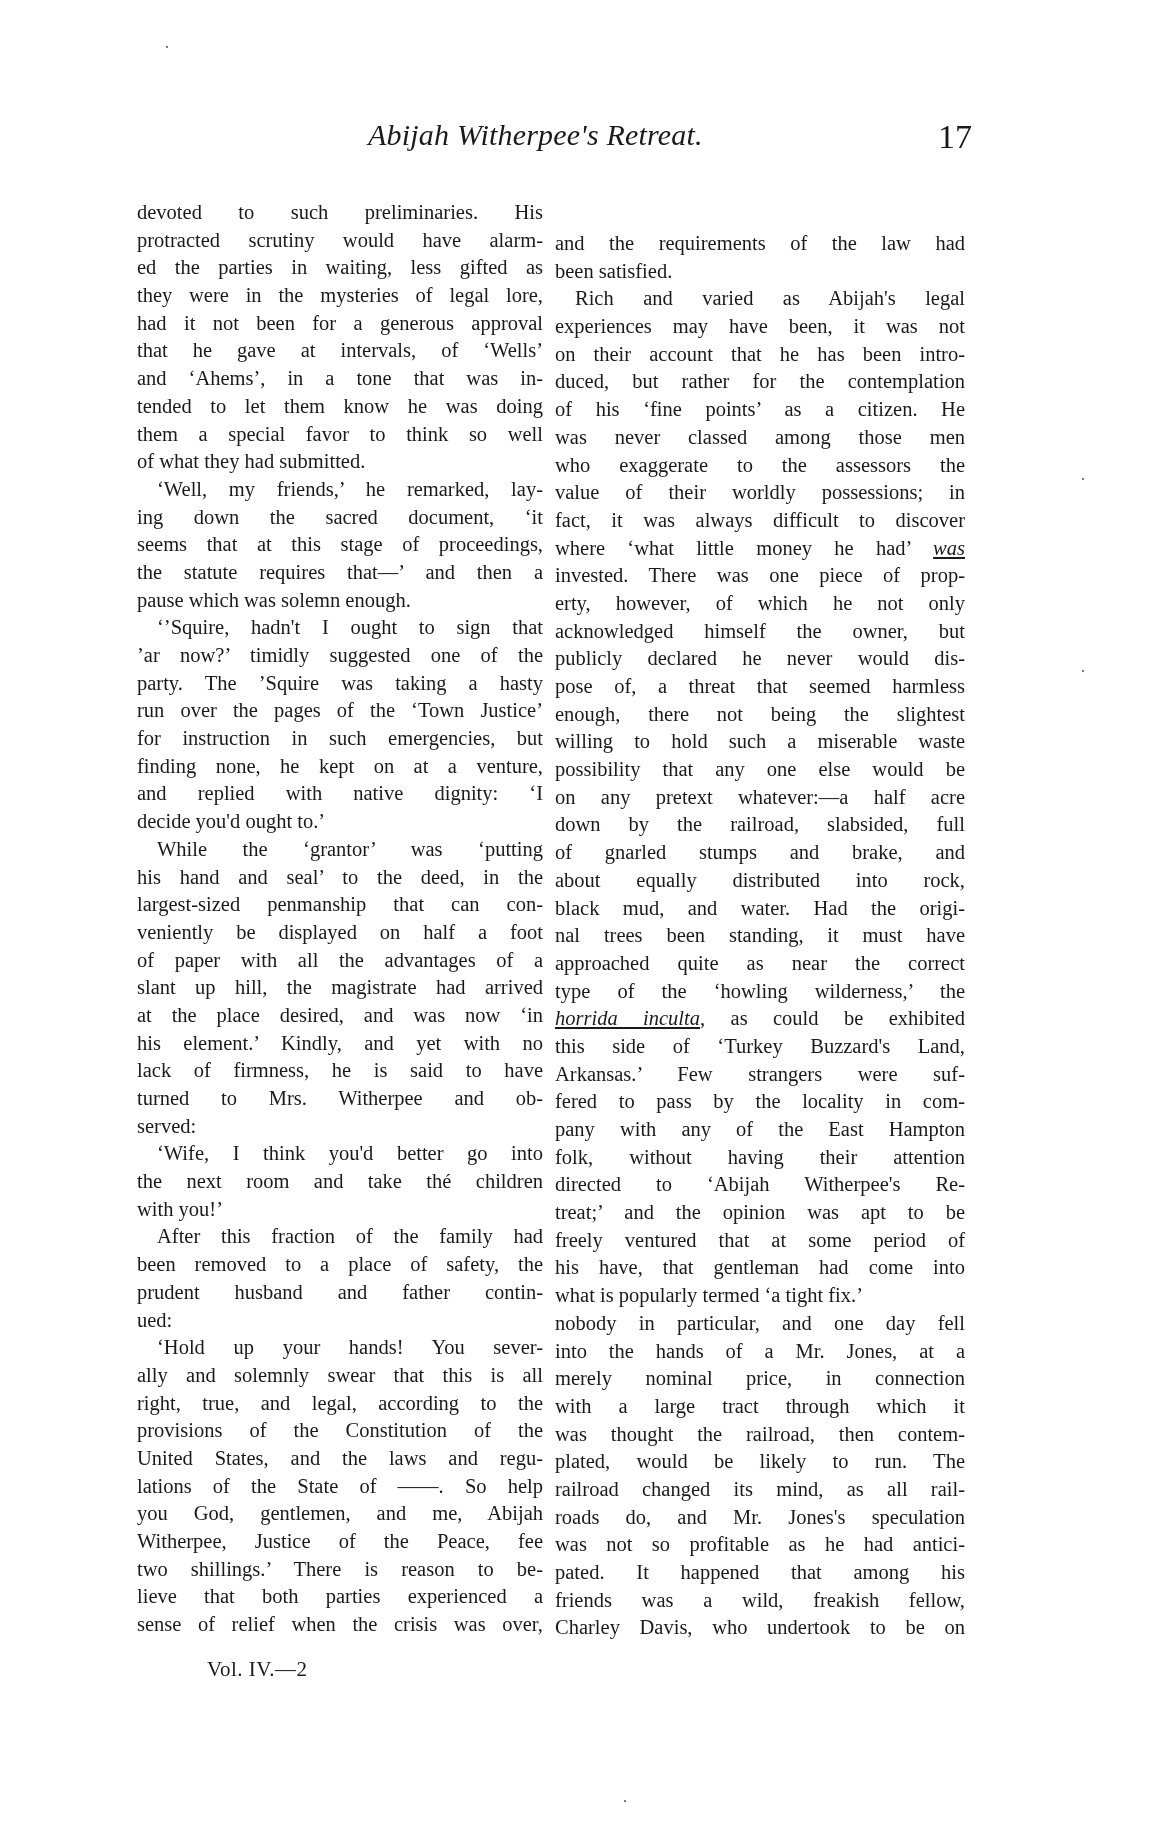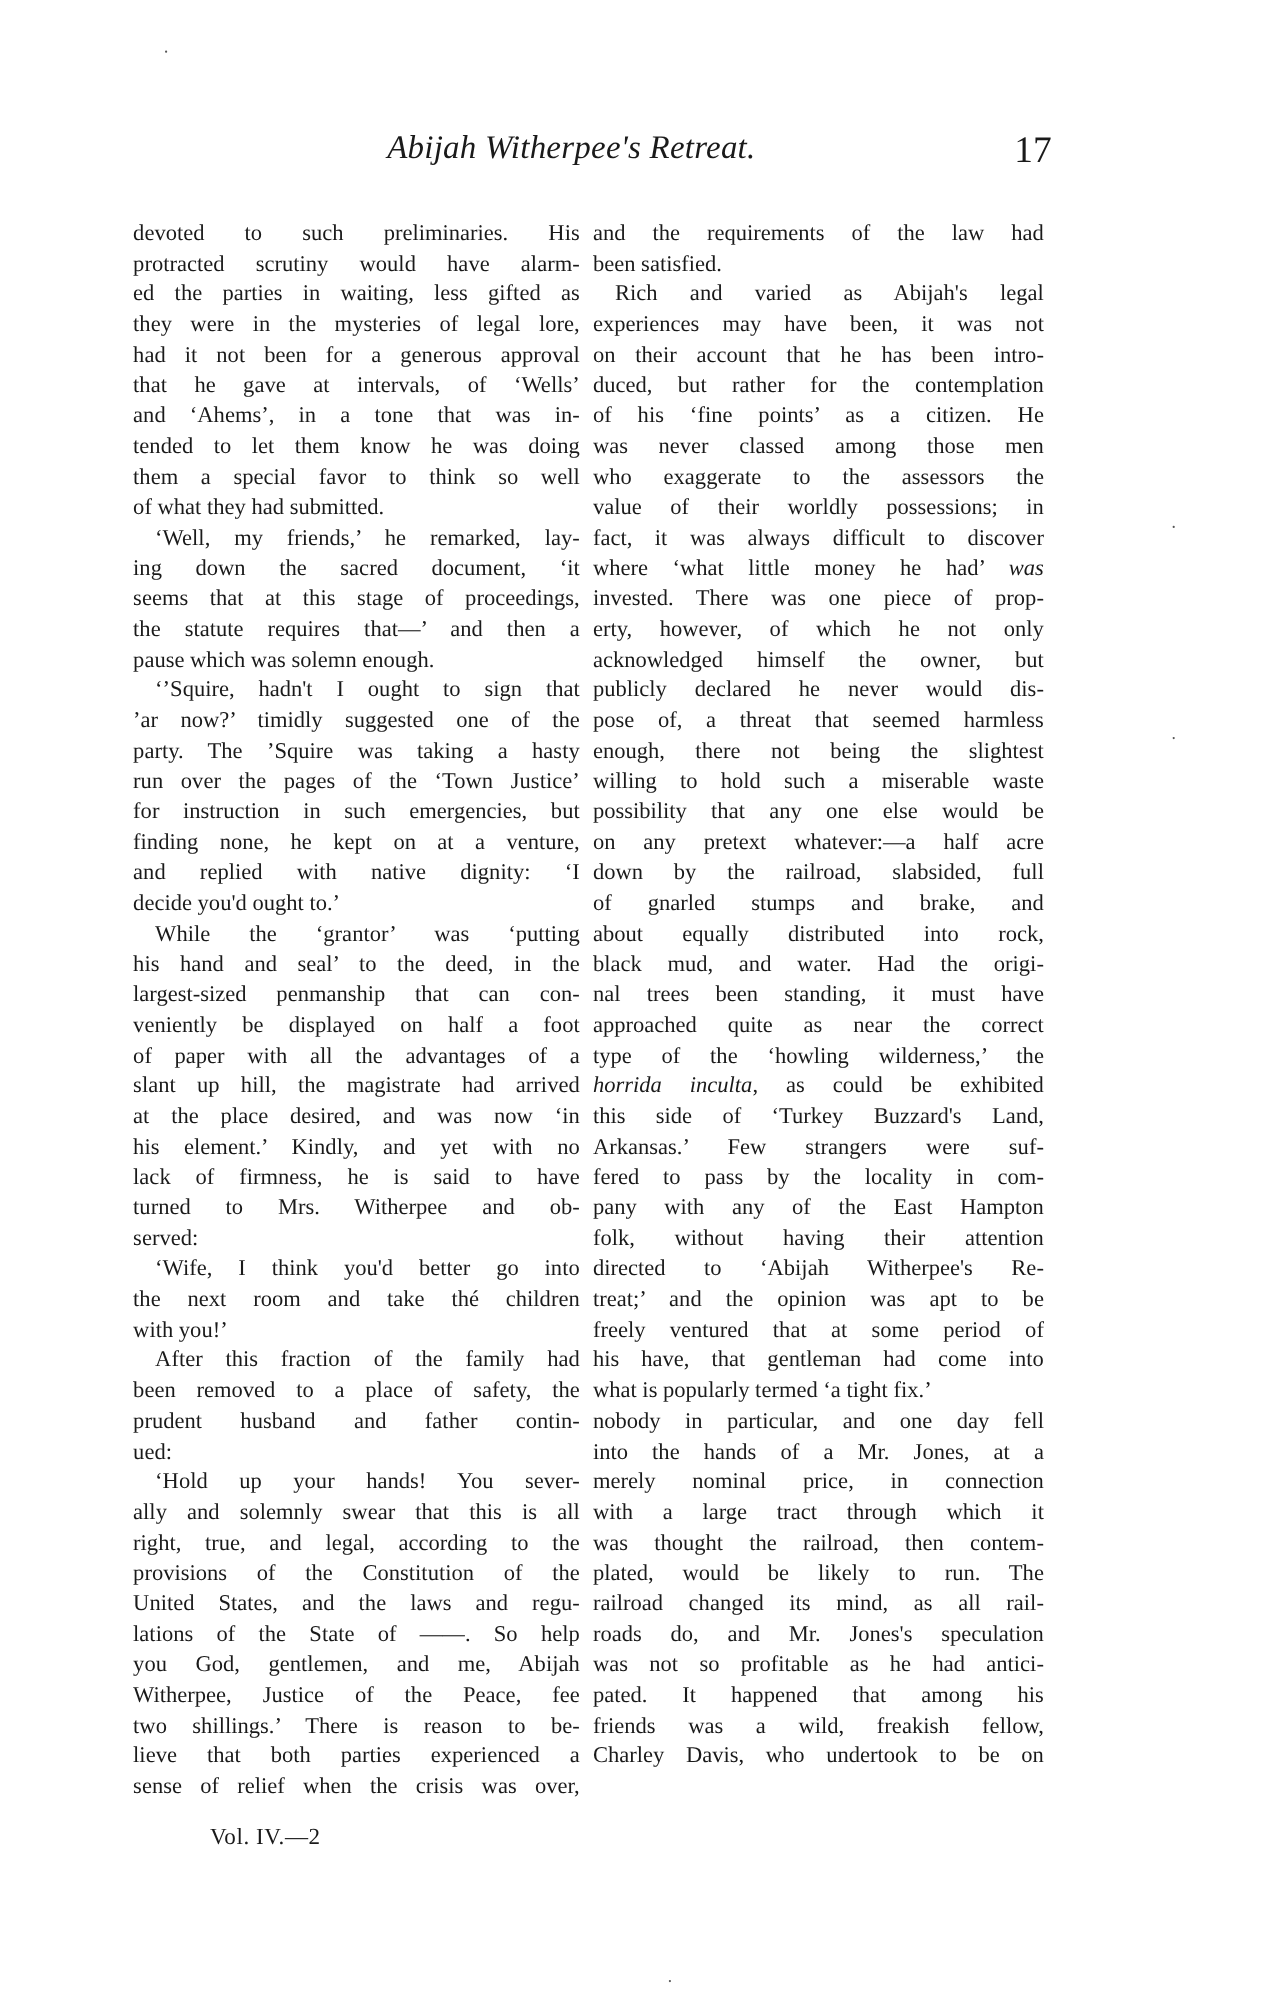--- a/index.html
+++ b/index.html
@@ -1,47 +1,47 @@
 <!DOCTYPE html>
 <html><head>
 <meta charset="utf-8">
 <style>
   html, body { margin: 0; padding: 0; background: #ffffff; }
   body {
     width: 1152px; height: 1825px; position: relative; overflow: hidden;
     font-family: "DejaVu Serif", "Liberation Serif", serif;
     color: #1a1a1a;
   }
-  .page { position: absolute; left: 0; top: 0; width: 964px; height: 1825px; }
+  .page { position: absolute; left: 16px; top: 0; width: 964px; height: 1825px; }
   .running-head {
     position: absolute; top: 118px; left: 0; width: 1152px; height: 40px;
   }
   .running-title {
     position: absolute; left: 352px; top: 0;
     font-family: "Liberation Serif", "DejaVu Serif", serif;
     font-style: italic; font-size: 30px; letter-spacing: 0.2px;
   }
   .page-number {
     position: absolute; left: 922px; top: 0;
     font-family: "Liberation Serif", "DejaVu Serif", serif;
     font-size: 34px;
   }
   .column { position: absolute; top: 199px; }
   .col-left { left: 121px; width: 406px; }
-  .col-right { left: 539px; width: 410px; }
+  .col-right { left: 539px; width: 410px; margin-top: 31px; }
   .line {
     display: block; height: 27.7px; line-height: 27.7px;
     font-family: "Liberation Serif", "DejaVu Serif", serif;
     font-size: 20.5px; white-space: nowrap;
     text-align: justify; text-align-last: justify;
     overflow: visible;
   }
   .line.last { text-align-last: left; }
   .line.indent { padding-left: 20px; }
-  .line em { font-style: italic; }
+  .line em { font-style: italic; text-decoration: underline; }
   .signature {
     position: absolute; left: 160px; top: 1657px;
     font-family: "Liberation Serif", "DejaVu Serif", serif;
     font-size: 21px; letter-spacing: 0.5px; margin-left: 31px;
   }
   .speck { position: absolute; width: 2px; height: 2px; background: #555; border-radius: 1px; }
 </style>
 </head>
 <body>
 

